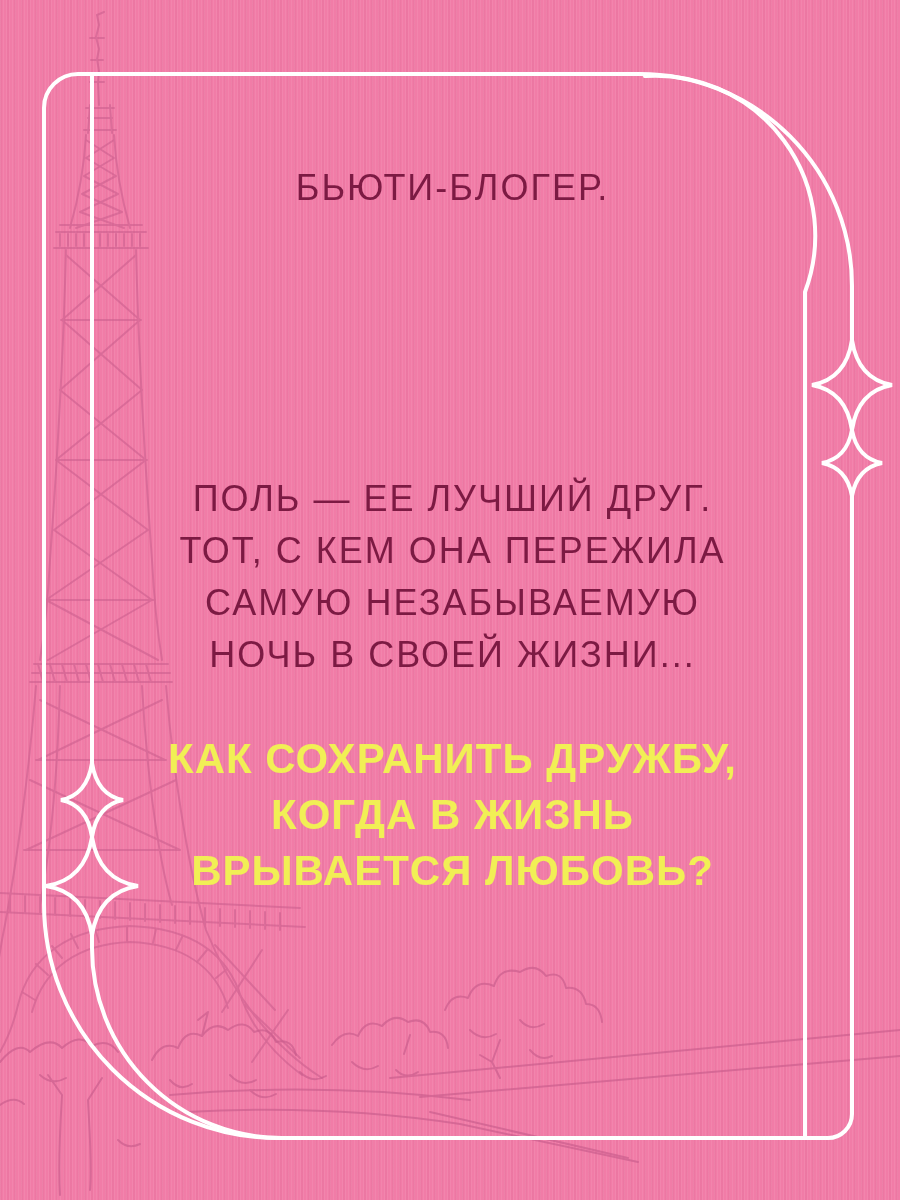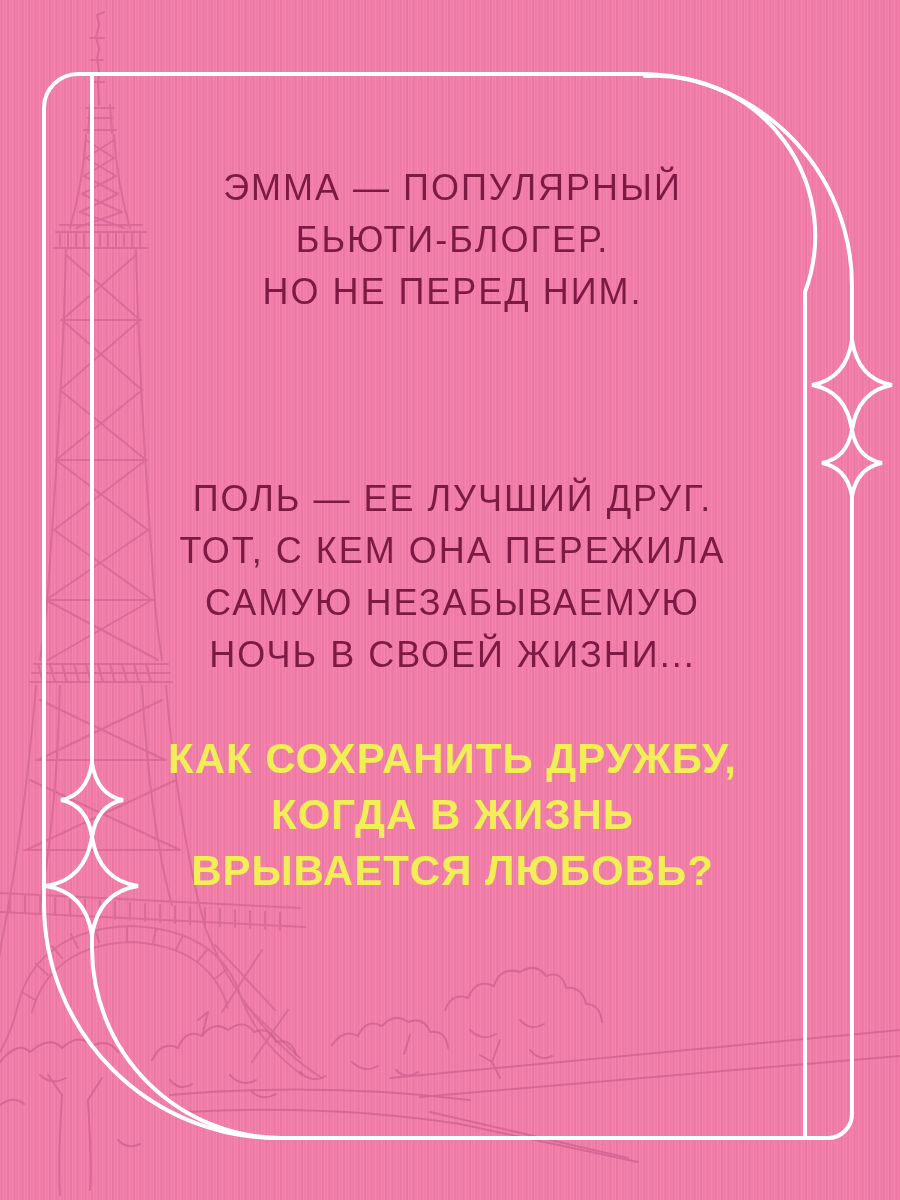--- a/index.html
+++ b/index.html
@@ -115,23 +115,21 @@
 
     <path class="frame-line" d="M 852 340 Q 858 379 892 385 Q 858 391 852 430 Q 846 391 812 385 Q 846 379 852 340 Z"></path>
     <path class="frame-line" d="M 852 430 Q 857 458 882 463 Q 857 468 852 496 Q 847 468 822 463 Q 847 458 852 430 Z"></path>
 
     <path class="frame-line" d="M 92 763 Q 97 795 123 800 Q 97 805 92 837 Q 87 805 61 800 Q 87 795 92 763 Z"></path>
     <path class="frame-line" d="M 92 837 Q 99 880 138 886 Q 99 892 92 935 Q 85 892 46 886 Q 85 880 92 837 Z"></path>
   </svg>
 
   <div class="text-layer">
     <div class="para" id="para-1">
-      <span class="tl">ЭММА — ПОПУЛЯРНЫЙ</span>
       <span class="tl">БЬЮТИ-БЛОГЕР.</span>
-      <span class="tl">НО НЕ ПЕРЕД НИМ.</span>
     </div>
     <div class="para" id="para-2">
       <span class="tl">ПОЛЬ — ЕЕ ЛУЧШИЙ ДРУГ.</span>
       <span class="tl">ТОТ, С КЕМ ОНА ПЕРЕЖИЛА</span>
       <span class="tl">САМУЮ НЕЗАБЫВАЕМУЮ</span>
       <span class="tl">НОЧЬ В СВОЕЙ ЖИЗНИ...</span>
     </div>
     <div class="para" id="para-3">
       <span class="tl">КАК СОХРАНИТЬ ДРУЖБУ,</span>
       <span class="tl">КОГДА В ЖИЗНЬ</span>

